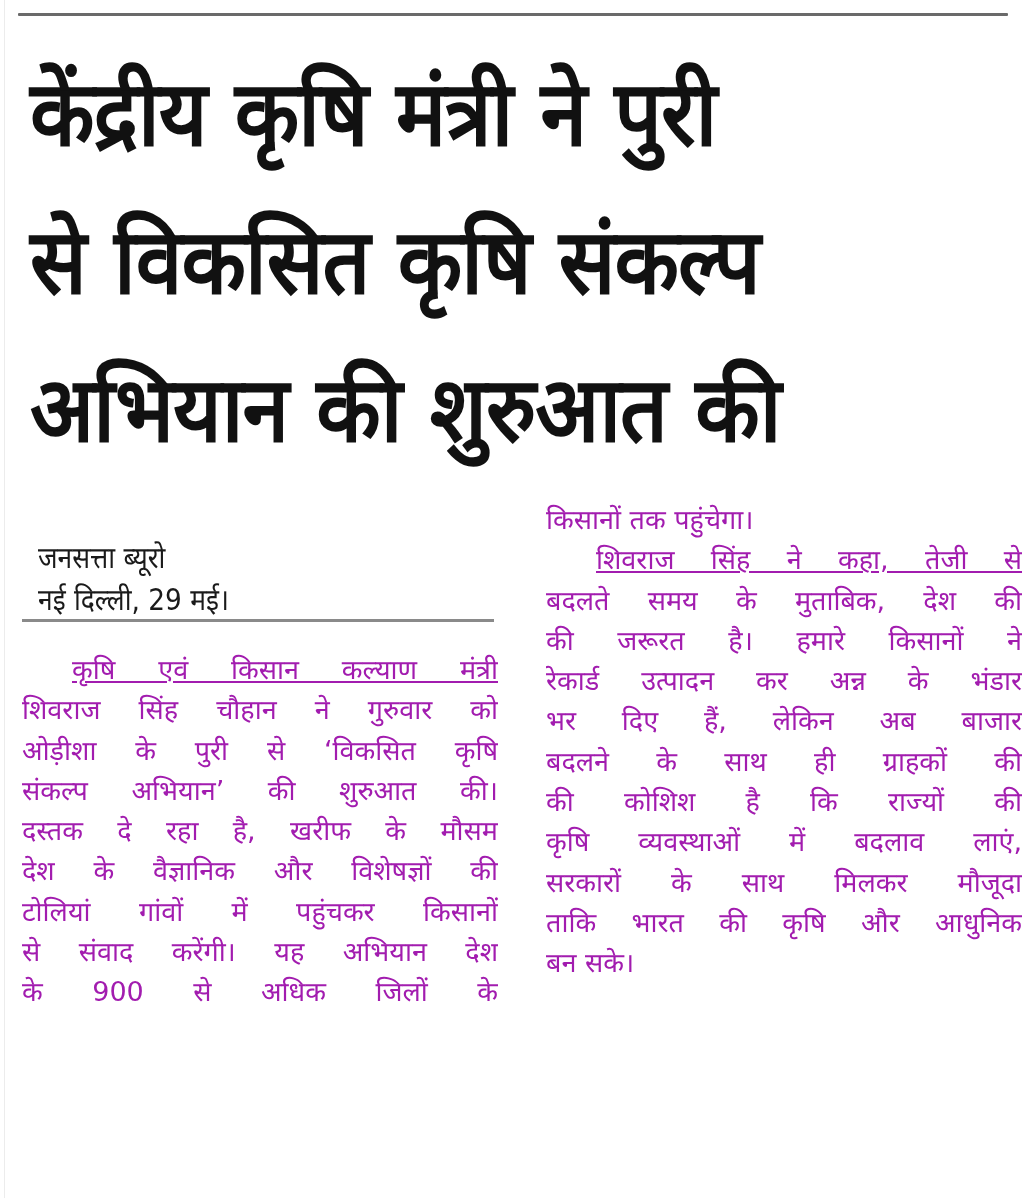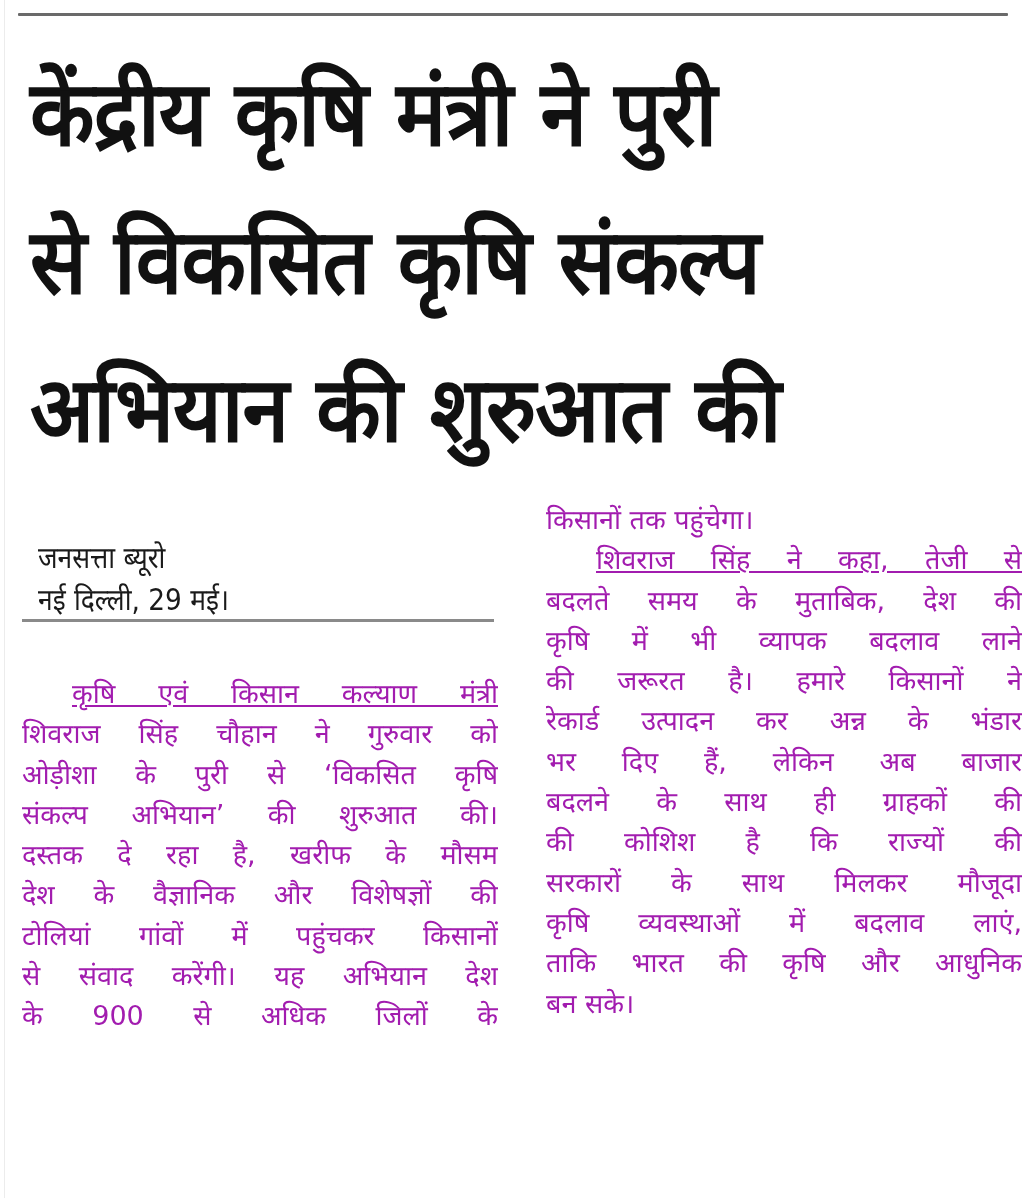--- a/index.html
+++ b/index.html
@@ -6,21 +6,21 @@
   body { width: 1026px; height: 1198px; position: relative; overflow: hidden; font-family: "DejaVu Sans", sans-serif; color: #1a1a1a; }
   .left-edge { position: absolute; left: 4px; top: 0; width: 1px; height: 1198px; background: #ececec; }
   .top-rule { position: absolute; left: 18px; top: 13px; width: 990px; height: 3px; background: #6a6a6a; border-radius: 1px; }
   .headline { position: absolute; left: 30px; top: 40px; width: 1000px; text-align: left; }
   .headline .hl-line { display: block; font-family: "DejaVu Sans", sans-serif; font-weight: bold; font-size: 84px; line-height: 148px; height: 148px; letter-spacing: -1px; white-space: nowrap; color: #111; transform: scaleY(1.08); }
   .byline { position: absolute; left: 38px; top: 510px; width: 480px; margin-top: 28px; }
   .byline .by-agency { display: block; font-size: 30px; line-height: 40px; color: #1a1a1a; transform: scaleX(0.88); transform-origin: left; white-space: nowrap; }
   .byline .by-dateline { display: block; font-size: 30px; line-height: 44px; color: #1a1a1a; transform: scaleX(0.88); transform-origin: left; white-space: nowrap; }
   .byline-rule { position: absolute; left: 22px; top: 619px; width: 472px; height: 3px; background: #8a8a8a; }
   .col { position: absolute; font-size: 27px; line-height: 40.3px; text-align: justify; text-align-last: justify; color: #a21caf; }
-  .col-left { left: 22px; top: 650px; width: 476px; margin-top: 24px; }
+  .col-left { left: 22px; top: 650px; width: 476px; }
   .col-right { left: 546px; top: 500px; width: 476px; }
   .line { display: block; white-space: nowrap; overflow: hidden; text-align-last: justify; }
   .line.indent { padding-left: 50px; text-decoration: underline; }
   .line.last { text-align-last: left; }
 </style>
 </head>
 <body>
 
 <div class="left-edge"></div>
 <div class="top-rule"></div>
@@ -46,23 +46,22 @@
   <span class="line">देश के वैज्ञानिक और विशेषज्ञों की</span>
   <span class="line">टोलियां गांवों में पहुंचकर किसानों</span>
   <span class="line">से संवाद करेंगी। यह अभियान देश</span>
   <span class="line">के 900 से अधिक जिलों के</span>
 </div>
 
 <div class="col col-right">
   <span class="line last">किसानों तक पहुंचेगा।</span>
   <span class="line indent">शिवराज सिंह ने कहा, तेजी से</span>
   <span class="line">बदलते समय के मुताबिक, देश की</span>
-  <span class="line">कृषि में भी व्यापक बदलाव लाने</span>
   <span class="line">की जरूरत है। हमारे किसानों ने</span>
   <span class="line">रेकार्ड उत्पादन कर अन्न के भंडार</span>
   <span class="line">भर दिए हैं, लेकिन अब बाजार</span>
   <span class="line">बदलने के साथ ही ग्राहकों की</span>
   <span class="line">की कोशिश है कि राज्यों की</span>
+  <span class="line">कृषि व्यवस्थाओं में बदलाव लाएं,</span>
   <span class="line">सरकारों के साथ मिलकर मौजूदा</span>
-  <span class="line">कृषि व्यवस्थाओं में बदलाव लाएं,</span>
   <span class="line">ताकि भारत की कृषि और आधुनिक</span>
   <span class="line last">बन सके।</span>
 </div>
 
 </body></html>

